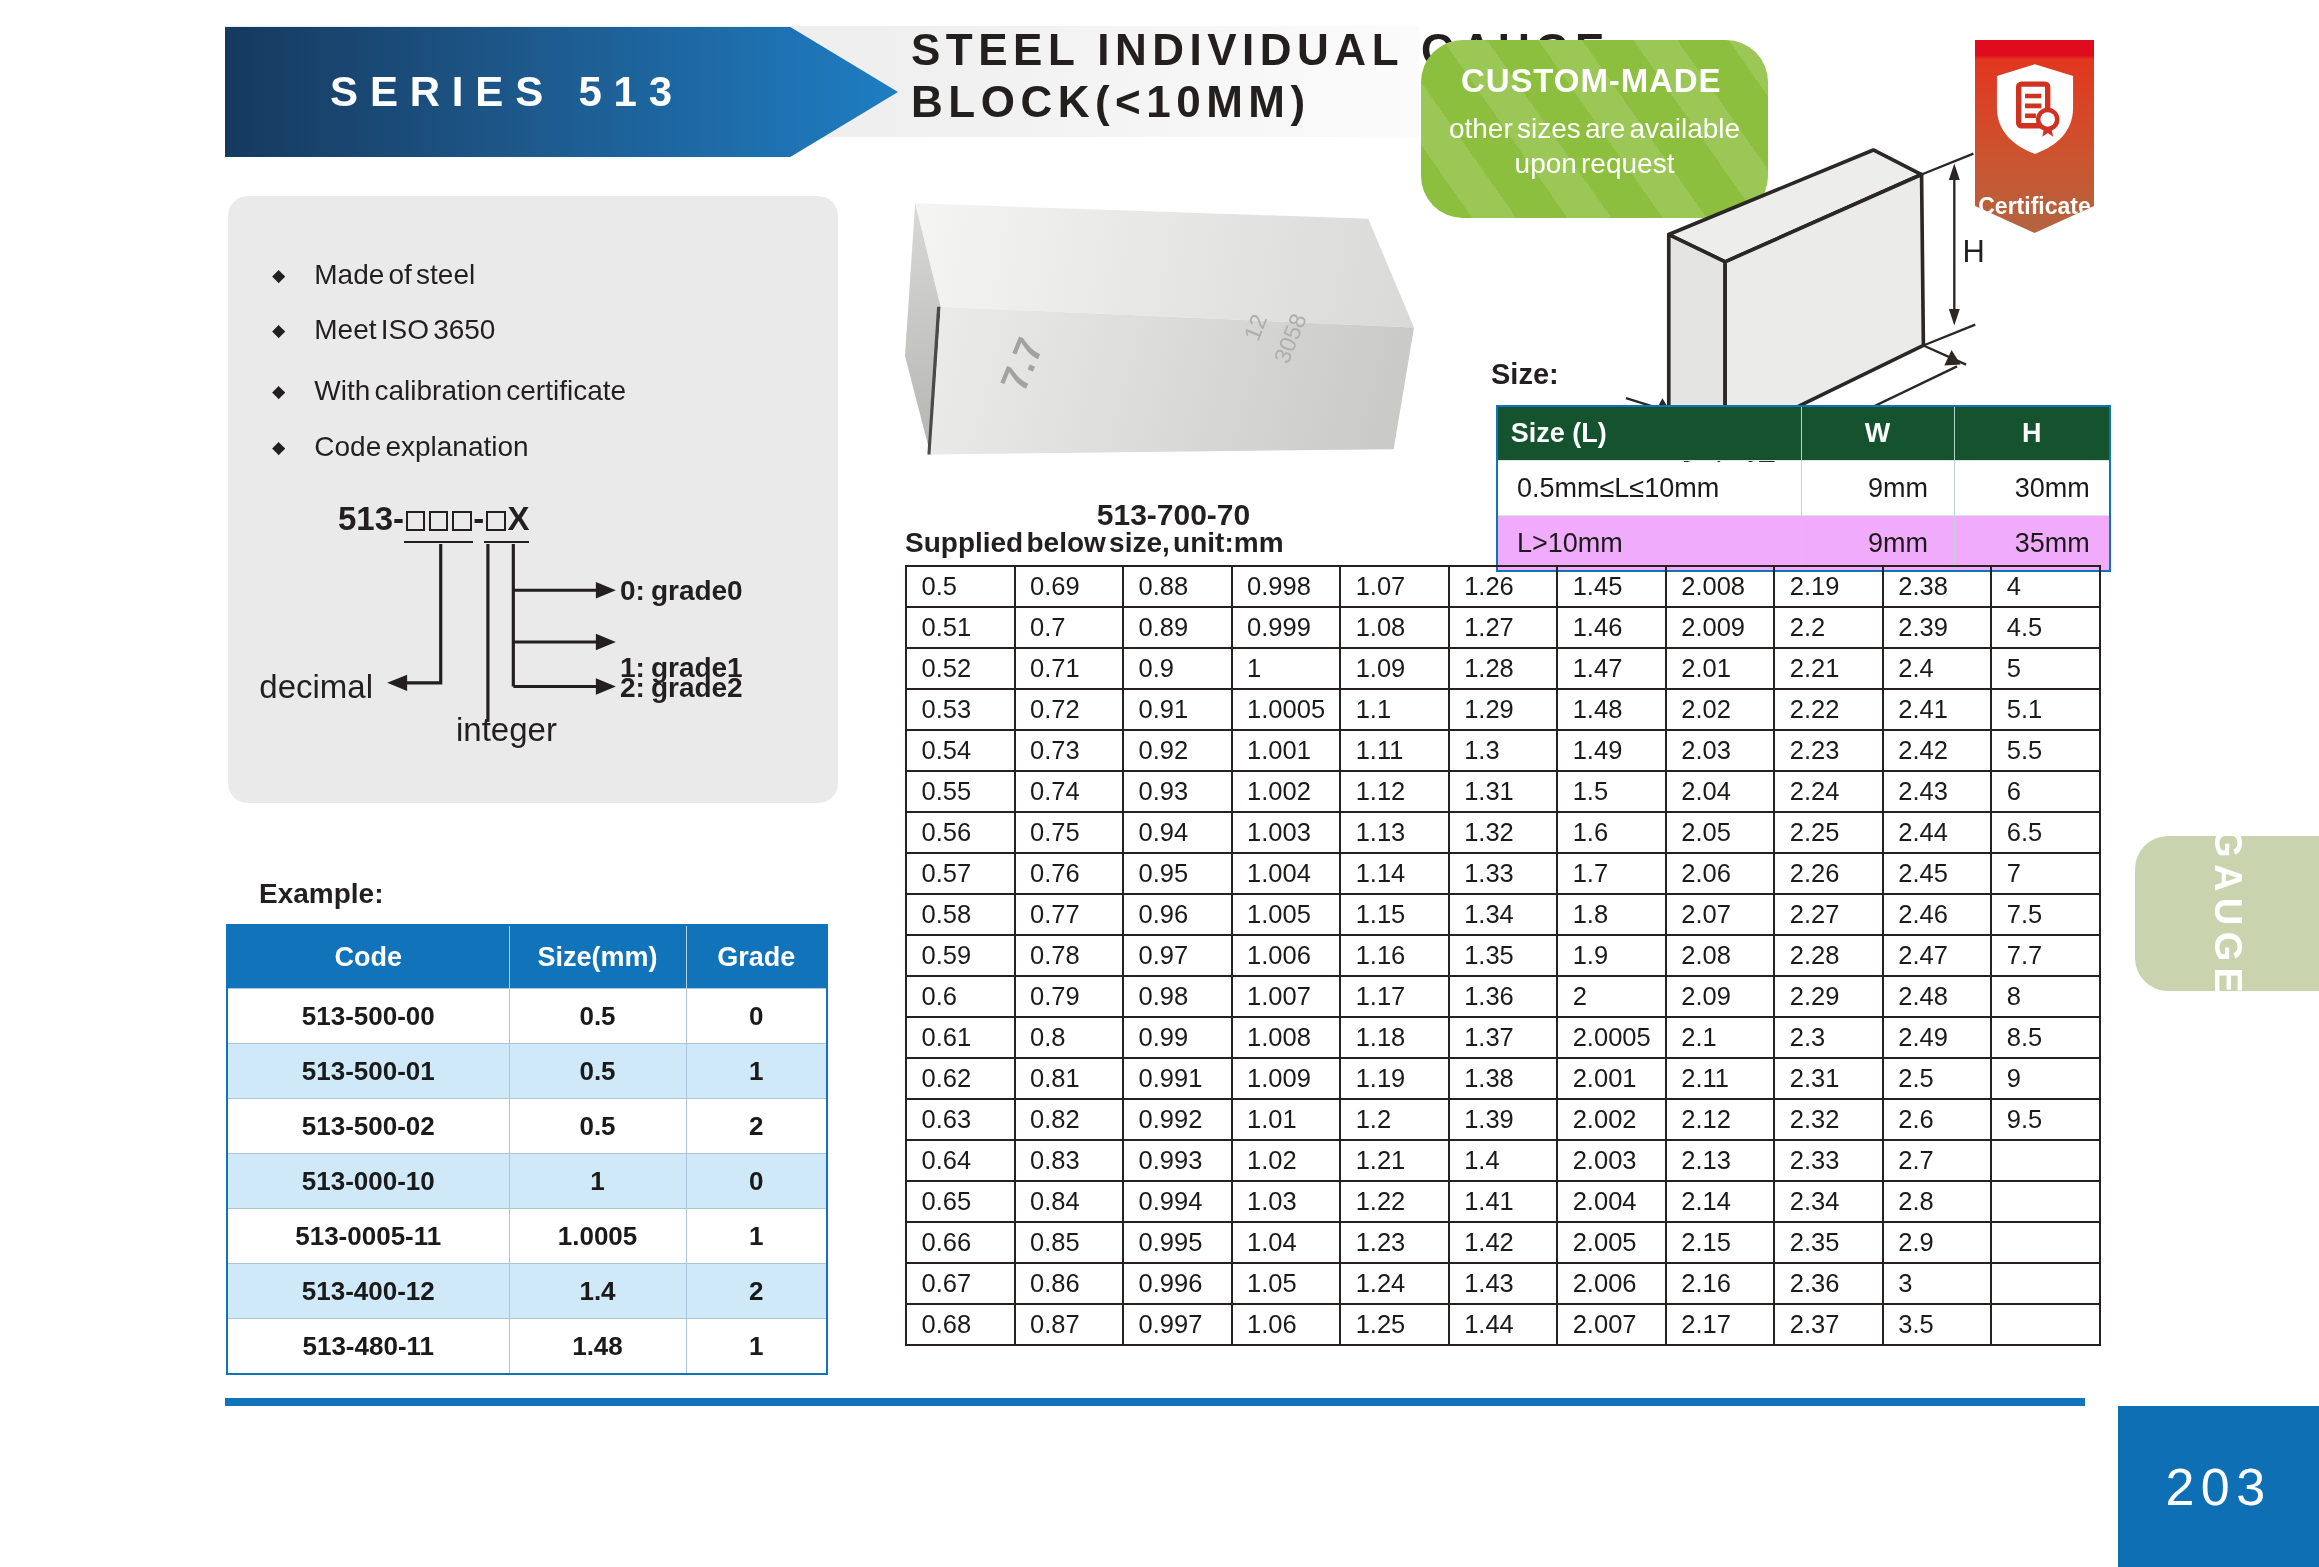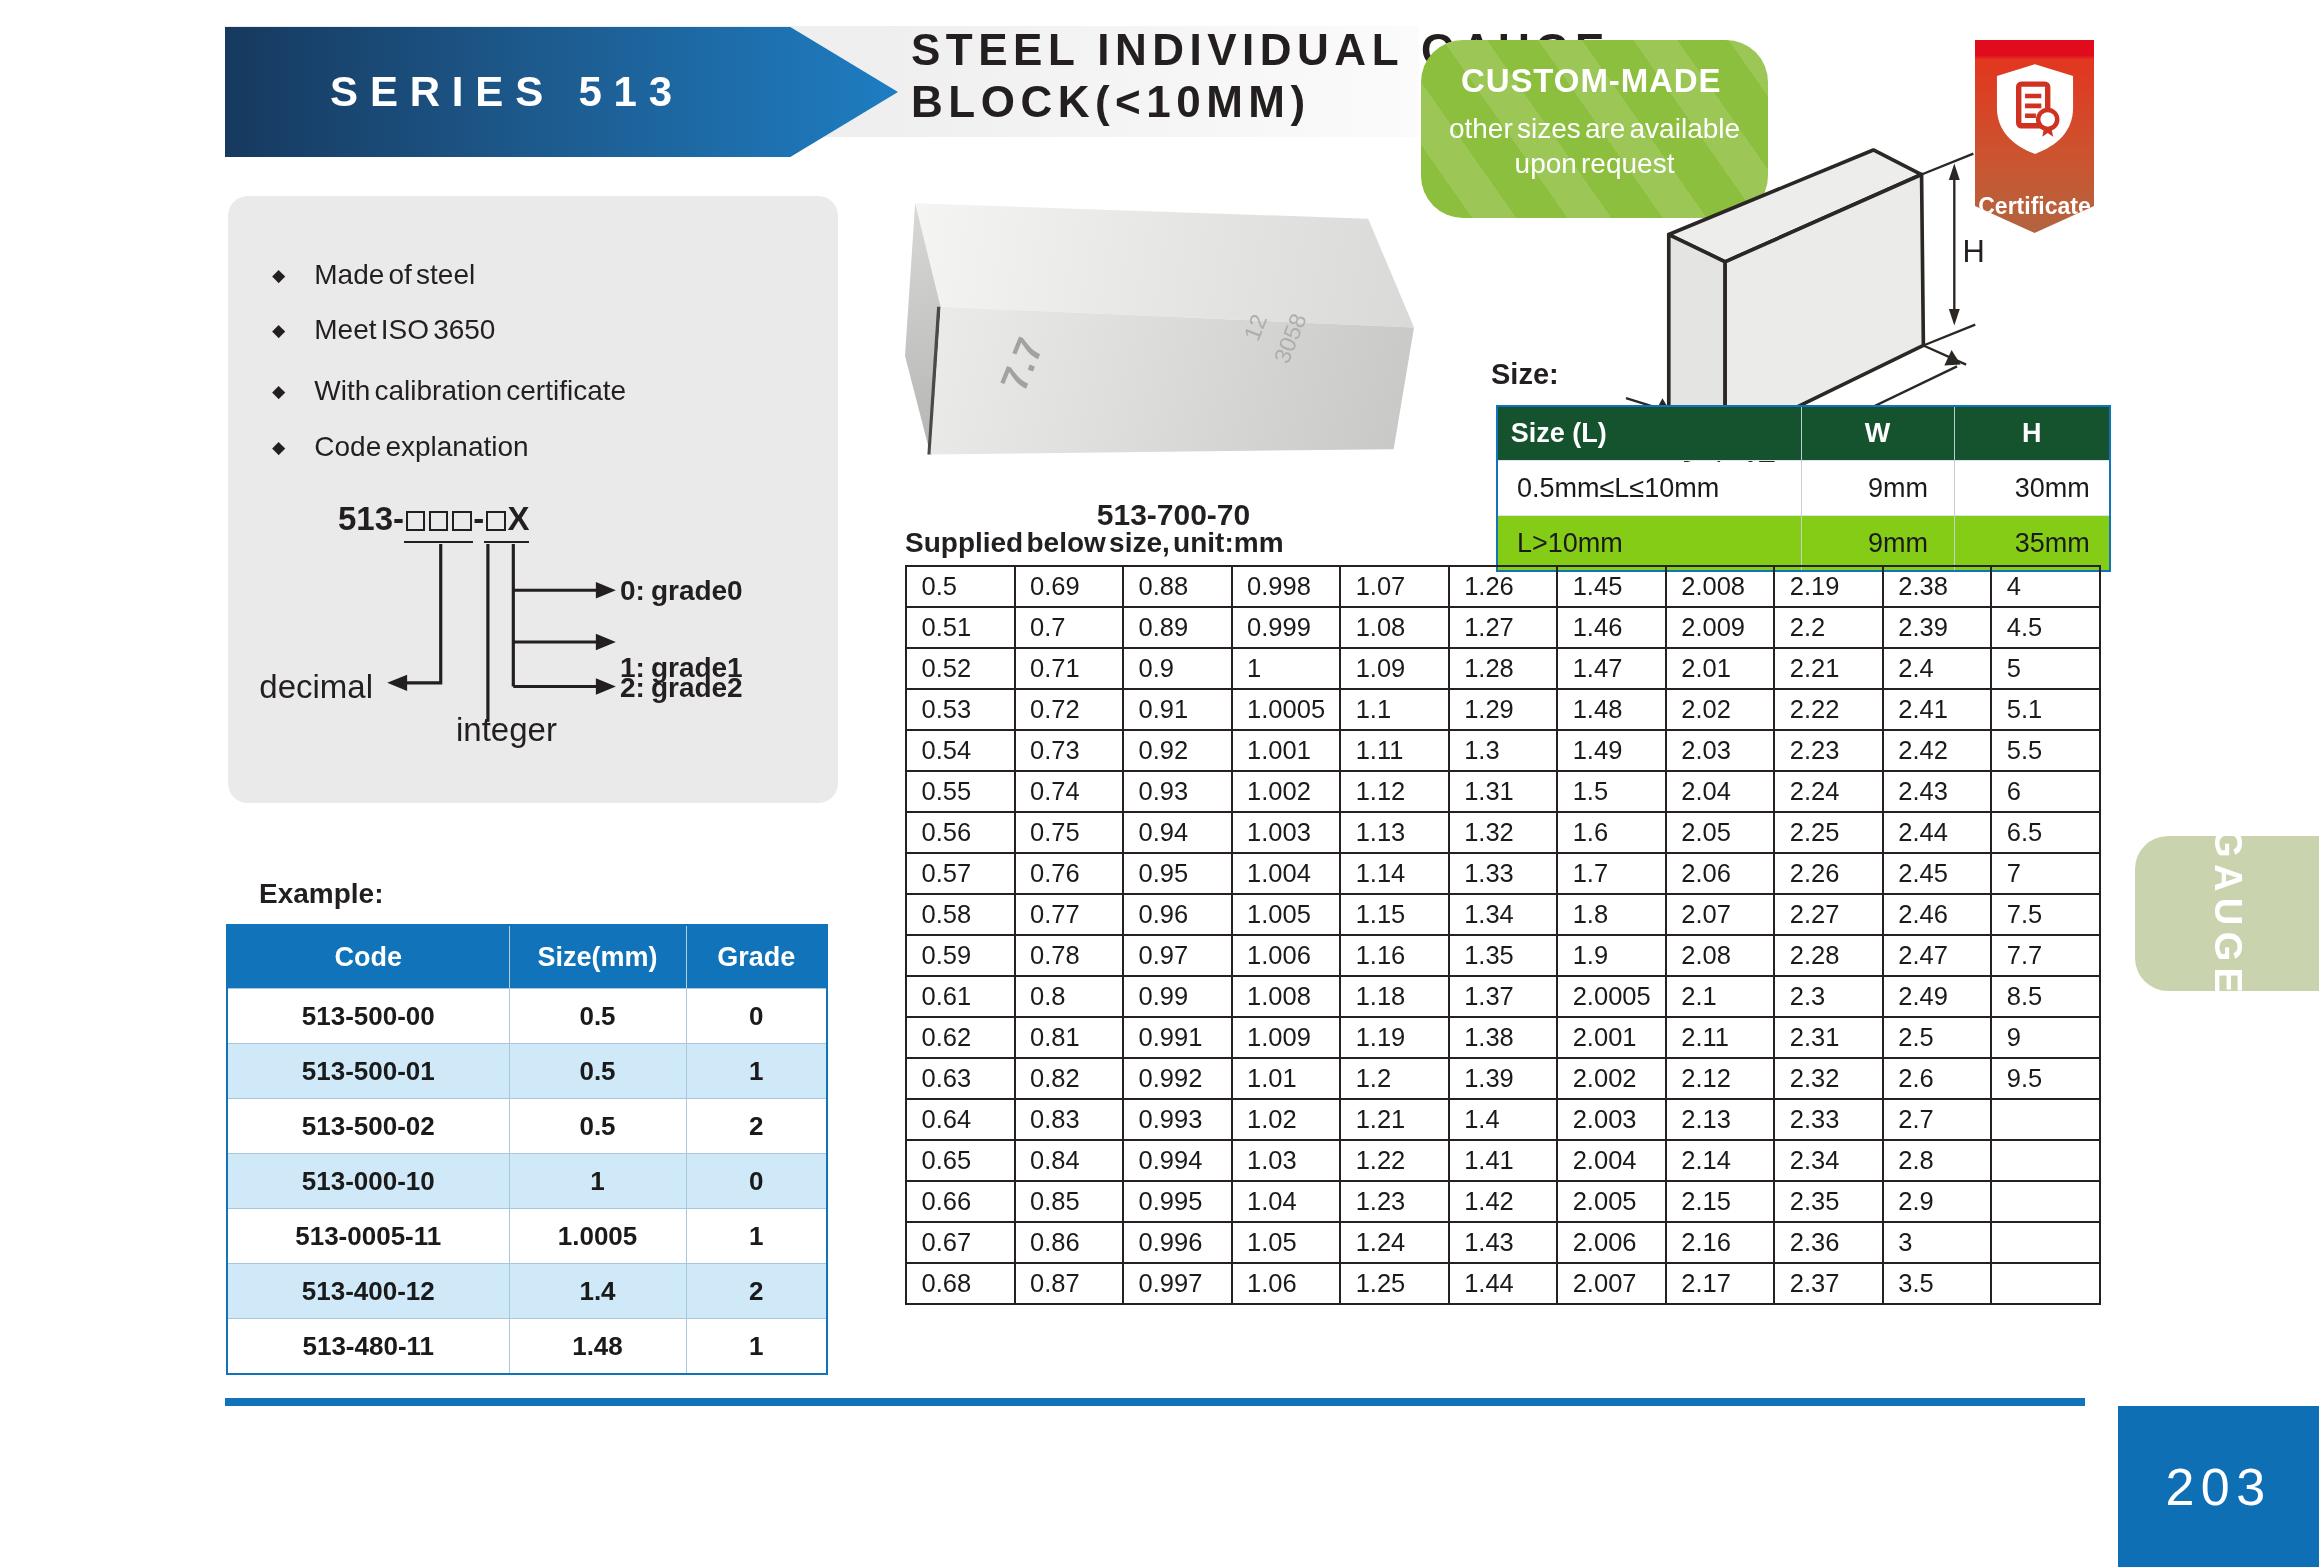--- a/index.html
+++ b/index.html
@@ -67,21 +67,21 @@
   table{border-collapse:collapse;table-layout:fixed;}
 
   .size-table{left:1496px;top:405px;}
   .size-table table{width:613px;border:2.7px solid #1173b9;}
   .size-table th{background:#14532d;color:#fff;font-weight:bold;font-size:27px;height:51px;
     border-left:1.8px solid #b9cdd9;}
   .size-table th:first-child{text-align:left;padding-left:12.7px;border-left:none;}
   .size-table td{font-size:27px;color:#1c1a19;height:52px;text-align:center;
     border-left:1.8px solid #c5cfd6;border-top:1.8px solid #dde5ea;padding-left:42px;}
   .size-table td:first-child{text-align:left;padding-left:19px;border-left:none;}
-  .size-table tbody tr:nth-child(2){background:#84cc16;margin-left:48px;}
+  .size-table tbody tr:nth-child(2){background:#f0abfc;margin-left:48px;}
 
   
   .supplied-title{left:905px;top:527px;font-weight:bold;font-size:28px;word-spacing:-4.5px;}
   .supplied-table{left:905px;top:565px;}
   .supplied-table table{width:1196px;border:2.7px solid #26211f;}
   .supplied-table td{border:2.2px solid #26211f;height:37px;font-size:25.5px;color:#1c1a19;
     padding-left:14.5px;white-space:nowrap;overflow:hidden;}
 
   
   .example-heading{left:259px;top:878px;font-weight:bold;font-size:28px;}
@@ -379,20 +379,33 @@
           <td>1.006</td>
           <td>1.16</td>
           <td>1.35</td>
           <td>1.9</td>
           <td>2.08</td>
           <td>2.28</td>
           <td>2.47</td>
           <td>7.7</td>
         </tr>
         <tr>
+          <td>0.6</td>
+          <td>0.79</td>
+          <td>0.98</td>
+          <td>1.007</td>
+          <td>1.17</td>
+          <td>1.36</td>
+          <td>2</td>
+          <td>2.09</td>
+          <td>2.29</td>
+          <td>2.48</td>
+          <td>8</td>
+        </tr>
+        <tr>
           <td>0.61</td>
           <td>0.8</td>
           <td>0.99</td>
           <td>1.008</td>
           <td>1.18</td>
           <td>1.37</td>
           <td>2.0005</td>
           <td>2.1</td>
           <td>2.3</td>
           <td>2.49</td>

